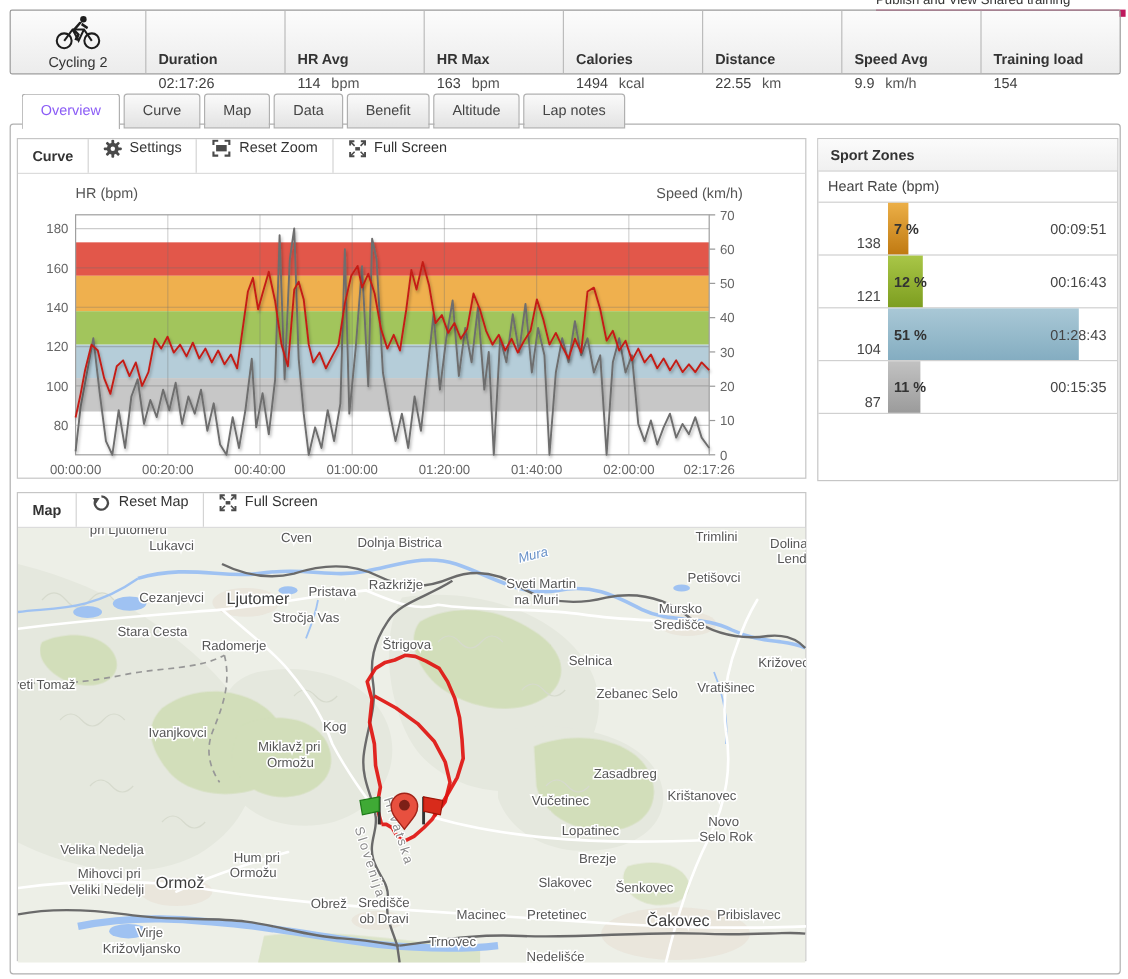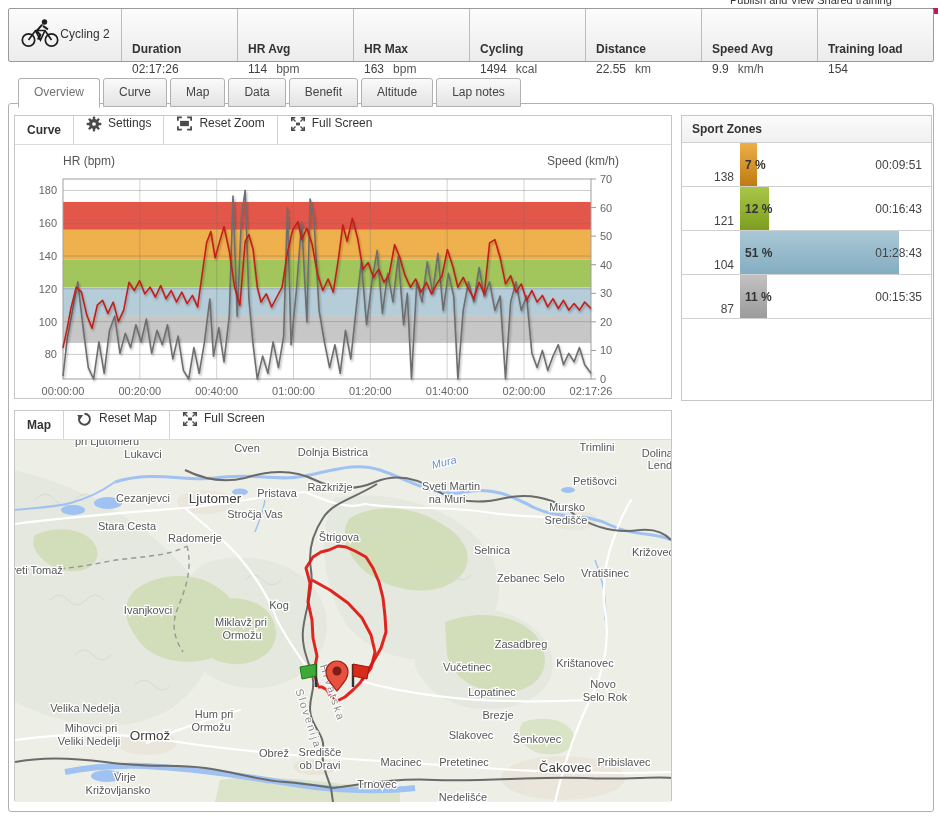--- a/index.html
+++ b/index.html
@@ -7,31 +7,31 @@
     width:940px;height:816px;position:relative;overflow:hidden;
     background:#fff;font-family:"Liberation Sans",sans-serif;color:#333;
   }
   
   .publish-strip{position:absolute;top:0;right:2px;width:208px;height:8px;overflow:hidden;
     border-bottom:6px solid #be185d;}
   .publish-strip span{display:block;font-size:11px;color:#333;white-space:nowrap;transform:translateY(-6px);}
   
   .summary-bar{position:absolute;left:8px;top:8px;width:926px;height:54px;border:1px solid #9a9a9a;
     border-radius:2px;background:linear-gradient(#fcfcfc,#ececec);display:flex;box-sizing:border-box;}
-  .sport-cell{width:112px;display:flex;align-items:center;justify-content:center;}
+  .sport-cell{width:112px;display:flex;flex-direction:column;align-items:center;justify-content:center;}
   .sport-cell .sport-name{font-size:12px;color:#333;margin-top:-2px;}
   .stat-cell{flex:1;border-left:1px solid #bcbcbc;padding:6px 10px 0 10px;box-sizing:border-box;}
   .stat-label{font-weight:bold;font-size:12px;color:#333;margin-top:27px;}
   .stat-value{font-size:12px;color:#404040;margin-top:6px;}
   .stat-unit{margin-left:9px;color:#555;}
   
   .tabs{position:absolute;left:18px;top:78px;display:flex;gap:3px;z-index:6;}
   .tab{padding:6px 15px 7px 15px;font-size:12px;color:#444;cursor:pointer;
     background:linear-gradient(#fafafa,#e3e3e3);border:1px solid #b0b0b0;border-radius:3px 3px 0 0;}
-  .tab.active{background:#fff;border-bottom-color:#fff;margin-bottom:-1px;color:#737373;position:relative;z-index:7;}
+  .tab.active{background:#fff;border-bottom-color:#fff;margin-bottom:-1px;color:#8b5cf6;position:relative;z-index:7;}
   
   .main-panel{position:absolute;left:8px;top:103px;width:926px;height:709px;background:#fff;
     border:1px solid #b0b0b0;border-radius:3px;box-sizing:border-box;}
   .sub-panel{position:absolute;border:1px solid #c6c6c6;background:#fff;box-sizing:border-box;}
   .panel-toolbar{height:28px;border-bottom:1px solid #dcdcdc;display:flex;align-items:stretch;font-size:12px;}
   .toolbar-title{font-weight:bold;padding:0 12px;display:flex;align-items:center;color:#333;}
   .toolbar-btn{display:flex;align-items:flex-start;gap:6px;padding:0 12px;border-left:1px solid #d4d4d4;cursor:pointer;color:#333;}
   .toolbar-btn svg{display:block;}
   #curve-panel{left:5px;top:11px;width:658px;height:284px;}
   #zones-panel{left:672px;top:11px;width:251px;height:286px;}
@@ -90,21 +90,21 @@
     </div>
     <div class="stat-cell">
       <div class="stat-label">HR Avg</div>
       <div class="stat-value">114<span class="stat-unit">bpm</span></div>
     </div>
     <div class="stat-cell">
       <div class="stat-label">HR Max</div>
       <div class="stat-value">163<span class="stat-unit">bpm</span></div>
     </div>
     <div class="stat-cell">
-      <div class="stat-label">Cycling</div>
+      <div class="stat-label">Calories</div>
       <div class="stat-value">1494<span class="stat-unit">kcal</span></div>
     </div>
     <div class="stat-cell">
       <div class="stat-label">Distance</div>
       <div class="stat-value">22.55<span class="stat-unit">km</span></div>
     </div>
     <div class="stat-cell">
       <div class="stat-label">Speed Avg</div>
       <div class="stat-value">9.9<span class="stat-unit">km/h</span></div>
     </div>
@@ -226,20 +226,21 @@
         <rect x="48" y="34" width="528" height="200" fill="none" stroke="#9f9f9f" stroke-width="1"></rect>
         <text x="48" y="20" text-anchor="start" class="axis-title">HR (bpm)</text>
         <text x="604" y="20" text-anchor="end" class="axis-title">Speed (km/h)</text>
         <polyline points="48.0,231.1 52.2,194.0 57.5,165.4 62.8,136.9 68.1,182.6 73.3,222.6 78.6,234.0 83.9,196.9 89.2,228.3 94.5,185.4 99.7,171.1 105.0,208.3 110.3,188.3 115.6,202.6 120.9,179.7 126.1,196.9 131.4,174.0 136.7,208.3 142.0,185.4 147.3,199.7 152.5,179.7 157.8,214.0 163.1,191.1 168.4,225.4 173.7,234.0 178.9,202.6 184.2,228.3 189.5,196.9 194.8,154.0 198.5,211.1 203.8,182.6 209.0,216.9 214.3,171.1 218.0,51.1 222.2,171.1 226.5,71.1 230.2,45.4 233.9,154.0 238.1,199.7 242.3,234.0 247.6,211.1 252.9,228.3 258.1,196.9 263.4,222.6 268.7,191.1 272.4,62.6 276.1,199.7 281.4,145.4 286.7,76.9 291.9,176.9 295.1,54.0 298.8,71.1 304.1,165.4 309.4,196.9 314.6,222.6 319.9,199.7 325.2,228.3 330.5,185.4 335.8,214.0 341.0,165.4 346.3,116.9 351.6,179.7 356.9,136.9 362.2,105.4 367.4,168.3 372.7,128.3 378.0,156.9 383.3,111.1 388.6,179.7 392.3,148.3 396.5,234.0 401.8,136.9 407.0,156.9 412.3,116.9 417.6,148.3 422.9,108.3 428.2,165.4 433.4,128.3 438.7,151.1 442.9,234.0 448.2,165.4 453.5,136.9 458.8,156.9 464.1,122.6 469.3,151.1 474.6,136.9 479.9,165.4 485.2,151.1 490.5,234.0 495.7,156.9 501.0,136.9 506.3,165.4 511.6,151.1 516.9,208.3 522.1,222.6 527.4,205.4 532.7,225.4 538.0,211.1 543.3,199.7 548.5,219.7 553.8,208.3 559.1,216.9 564.4,202.6 569.7,219.7 576.0,228.3" fill="none" stroke="#6e6e6e" stroke-width="1.6" stroke-linejoin="round" filter="url(#curveShadow)"></polyline>
         <polyline points="48.0,202.9 52.2,183.2 55.9,163.5 61.2,142.2 66.5,147.1 71.8,170.1 77.0,183.2 82.3,160.2 87.6,155.3 92.9,168.4 98.2,157.0 103.4,176.6 108.7,165.1 114.0,137.3 119.3,145.5 124.6,135.6 129.8,148.8 135.1,142.2 140.4,152.0 145.7,140.6 151.0,153.7 156.2,145.5 161.5,157.0 166.8,147.1 172.1,158.6 177.4,150.4 182.6,161.9 187.9,124.2 191.6,97.9 195.8,86.5 200.1,112.7 203.8,99.6 209.0,81.5 214.3,106.1 219.6,142.2 224.9,160.2 230.2,96.3 233.9,89.7 238.1,104.5 242.3,142.2 246.0,157.0 251.3,148.8 256.6,161.9 261.8,152.0 267.1,142.2 272.4,107.8 277.7,84.8 283.0,76.6 286.7,94.7 291.9,83.2 297.2,99.6 302.5,129.1 307.8,145.5 313.1,134.0 318.3,147.1 323.6,112.7 327.8,79.9 332.1,96.3 337.3,73.3 342.6,93.0 347.9,124.2 353.2,117.6 358.5,132.4 363.7,124.2 369.0,137.3 374.3,129.1 379.6,99.6 384.9,112.7 390.1,130.7 395.4,142.2 400.7,134.0 406.0,147.1 411.3,137.3 416.5,148.8 421.8,138.9 427.1,130.7 432.4,104.5 437.7,120.9 442.9,142.2 448.2,132.4 453.5,143.8 458.8,153.7 464.1,137.3 469.3,148.8 474.6,97.9 479.9,94.7 485.2,112.7 490.5,138.9 495.7,130.7 501.0,147.1 506.3,138.9 511.6,155.3 516.9,145.5 522.1,157.0 527.4,150.4 532.7,161.9 538.0,153.7 543.3,163.5 548.5,155.3 553.8,165.1 559.1,158.6 564.4,165.1 569.7,157.0 576.0,163.5" fill="none" stroke="#c41f18" stroke-width="1.6" stroke-linejoin="round" filter="url(#curveShadow)"></polyline>
       </svg>
   </div>
 
   <div class="sub-panel" id="zones-panel">
     <div class="zones-title">Sport Zones</div>
+    <div class="zones-subtitle">Heart Rate (bpm)</div>
     <div id="zone-rows">
         <div class="zone-row">
           <div class="zone-lower">138</div>
           <div class="zone-bar" style="width: 17.15px; background: linear-gradient(rgb(236, 175, 71), rgb(192, 122, 18));"></div>
           <div class="zone-pct">7 %</div>
           <div class="zone-time">00:09:51</div>
         </div>
         <div class="zone-row">
           <div class="zone-lower">121</div>
           <div class="zone-bar" style="width: 29.4px; background: linear-gradient(rgb(169, 198, 71), rgb(125, 158, 32));"></div>

